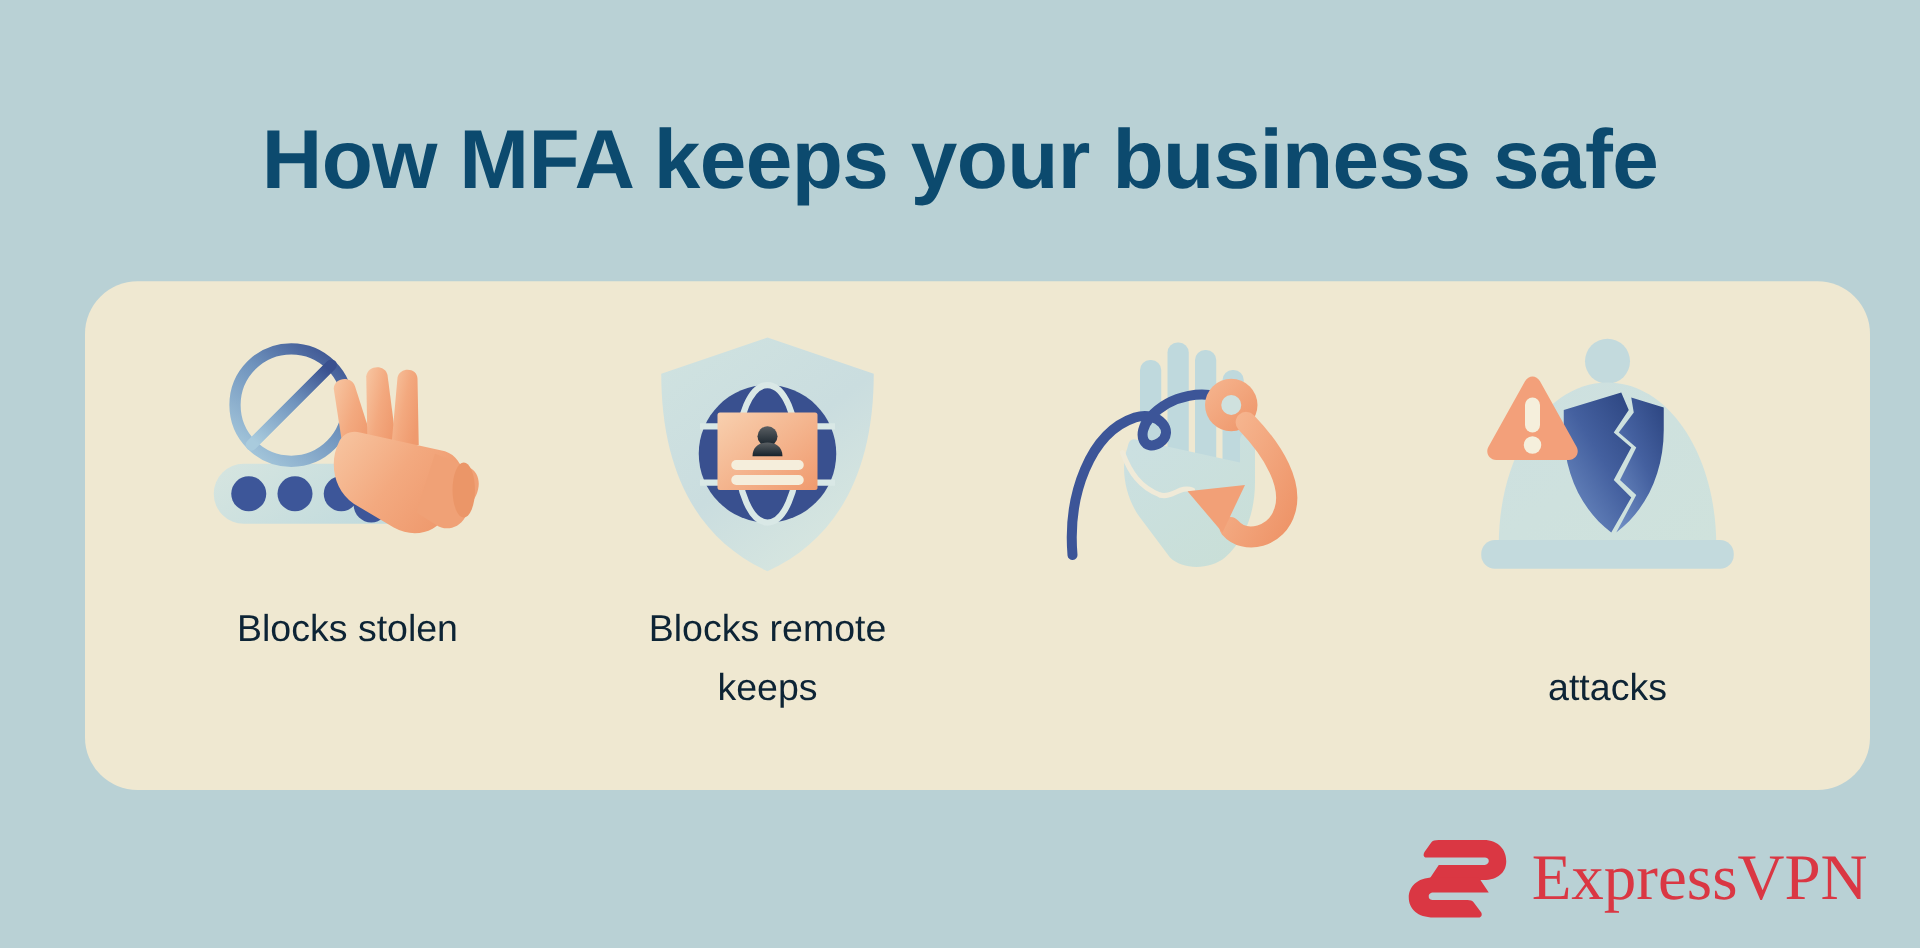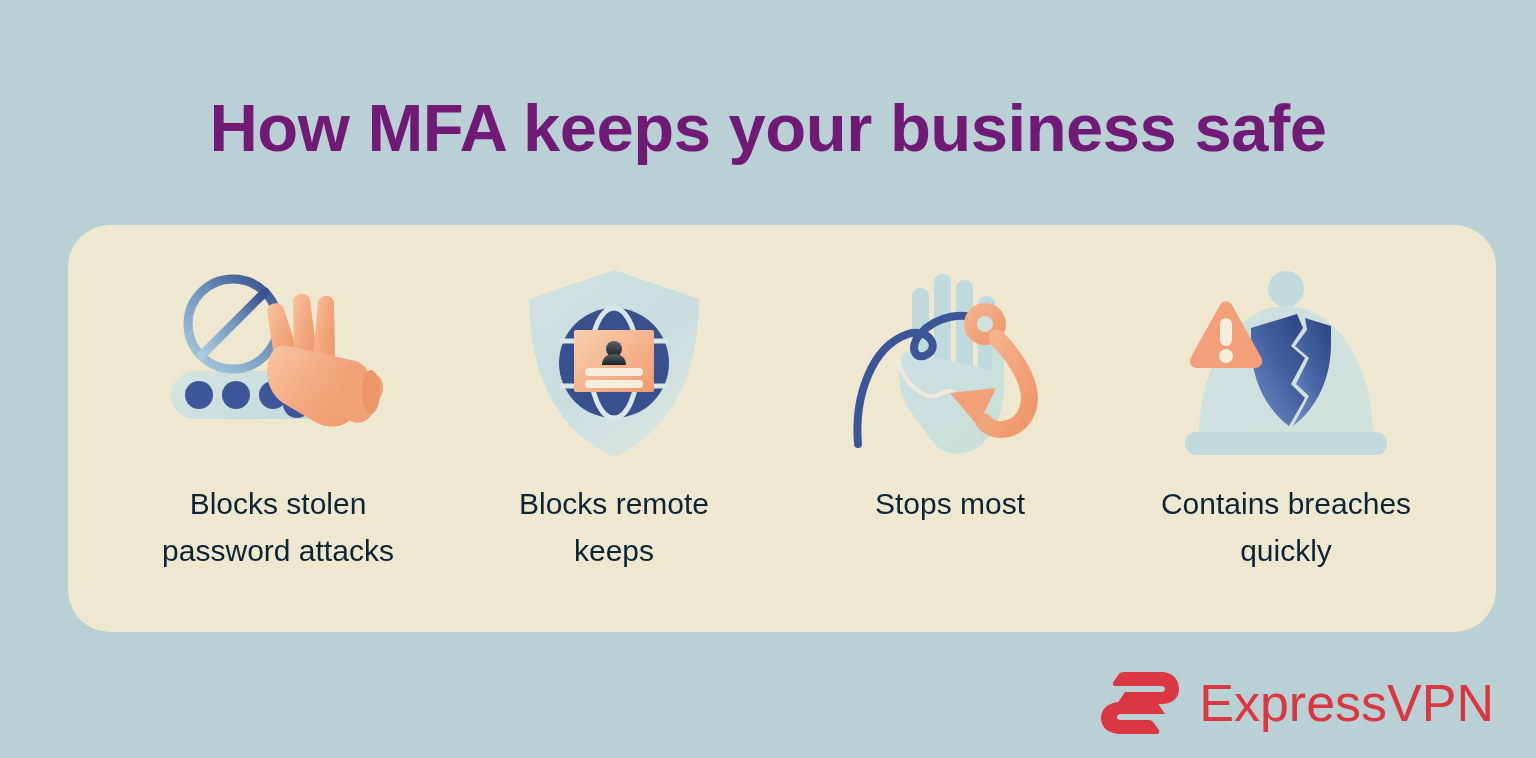--- a/index.html
+++ b/index.html
@@ -18,21 +18,21 @@
 
   
   .title {
     position: absolute;
     top: 92px;
     left: 0;
     width: 1536px;
     text-align: center;
     font-size: 67px;
     font-weight: bold;
-    color: #701a75;
+    color: #0c4a6e;
     letter-spacing: -0.5px;
     line-height: 1.08;
     white-space: nowrap;
   }
 
   
   .card {
     position: absolute;
     left: 68px;
     top: 225px;
@@ -88,21 +88,21 @@
     right: 42px;
     bottom: 22px;
     display: flex;
     align-items: center;
     gap: 16px;
   }
 
   .logo-mark { width: 84px; height: 66px; display: block; }
 
   .logo-text {
-    font-family: Liberation Sans, sans-serif;
+    font-family: Liberation Serif, serif;
     font-size: 52px;
     color: #da3743;
     line-height: 1;
     letter-spacing: 0px;
     font-weight: normal;
   }
 </style>
 </head>
 <body>
 
@@ -148,21 +148,20 @@
 
           <path d="M108 88 C100 104 104 126 120 137 L152 156 C168 165 186 160 193 147 L205 123
                    C210 112 205 99 193 95 L125 80 C118 78 111 81 108 88 Z" fill="url(#handGrad1)"></path>
           <path d="M185 97 L212 108 C220 111 222 121 218 130 L209 148 C204 157 193 159 186 154
                    L170 144 Z" fill="#f0a176"></path>
           <ellipse cx="208" cy="126" rx="9" ry="22" fill="#eb9668"></ellipse>
         </svg>
       </div>
       <div class="feature-label">
         <span>Blocks stolen</span><br>
-        <span>password attacks</span>
       </div>
     </div>
 
     <div class="feature">
       <div class="feature-icon">
         <svg width="186" height="195" viewBox="0 0 186 195">
           <defs>
             <linearGradient id="shieldGrad" x1="0.15" y1="0" x2="0.85" y2="1">
               <stop offset="0" stop-color="#cfe2e0"></stop>
               <stop offset="0.5" stop-color="#cadddf"></stop>
@@ -231,21 +230,21 @@
 
           <circle cx="135" cy="58" r="21" fill="url(#hookGrad)"></circle>
           <circle cx="135" cy="58" r="8" fill="#cfe1de"></circle>
 
           <path d="M147 72 C170 96 184 122 178 142 C172 164 146 170 134 156" stroke="url(#hookGrad)" stroke-width="17" fill="none" stroke-linecap="round"></path>
 
           <path d="M100 127 L146 122 L128 160 Z" fill="#f2a077"></path>
         </svg>
       </div>
       <div class="feature-label">
-        <span>Stops most</span><br>
+        <br>
       </div>
     </div>
 
     <div class="feature">
       <div class="feature-icon">
         <svg width="215" height="195" viewBox="0 0 215 195">
           <defs>
             <linearGradient id="domeGrad" x1="0" y1="0" x2="1" y2="1">
               <stop offset="0" stop-color="#cde0e0"></stop>
               <stop offset="1" stop-color="#cfe2dc"></stop>
@@ -269,22 +268,22 @@
           <path d="M126 52 L152 60 L152 78 C152 112 138 142 114 160 L130 130 L117 118
                    L130 92 L116 80 L128 64 Z" fill="url(#crackShieldGrad)"></path>
 
           <path d="M47 102 L18 102 C12 102 9 96 12 91 L41 39 C44 34 50 34 53 39
                    L82 91 C85 96 82 102 76 102 Z" fill="#f3a07a"></path>
           <rect x="41" y="52" width="12" height="28" rx="6" fill="#f5efdc"></rect>
           <circle cx="47" cy="90" r="7" fill="#f5efdc"></circle>
         </svg>
       </div>
       <div class="feature-label">
-        <span>Contains breaches</span><br>
-        <span>quickly</span>
+        <br>
+        <span>attacks</span>
       </div>
     </div>
 
   </div>
 </div>
 
 <div class="logo">
   <svg class="logo-mark" viewBox="0 0 84 66">
     <path d="M26 2 C44 2 58 2 62 2 C74 2 80 10 80 19 C80 28 73 34 62 34
              L18 34 L26 22 L62 22 C65 22 66 20 66 19 C66 17 65 16 62 16

